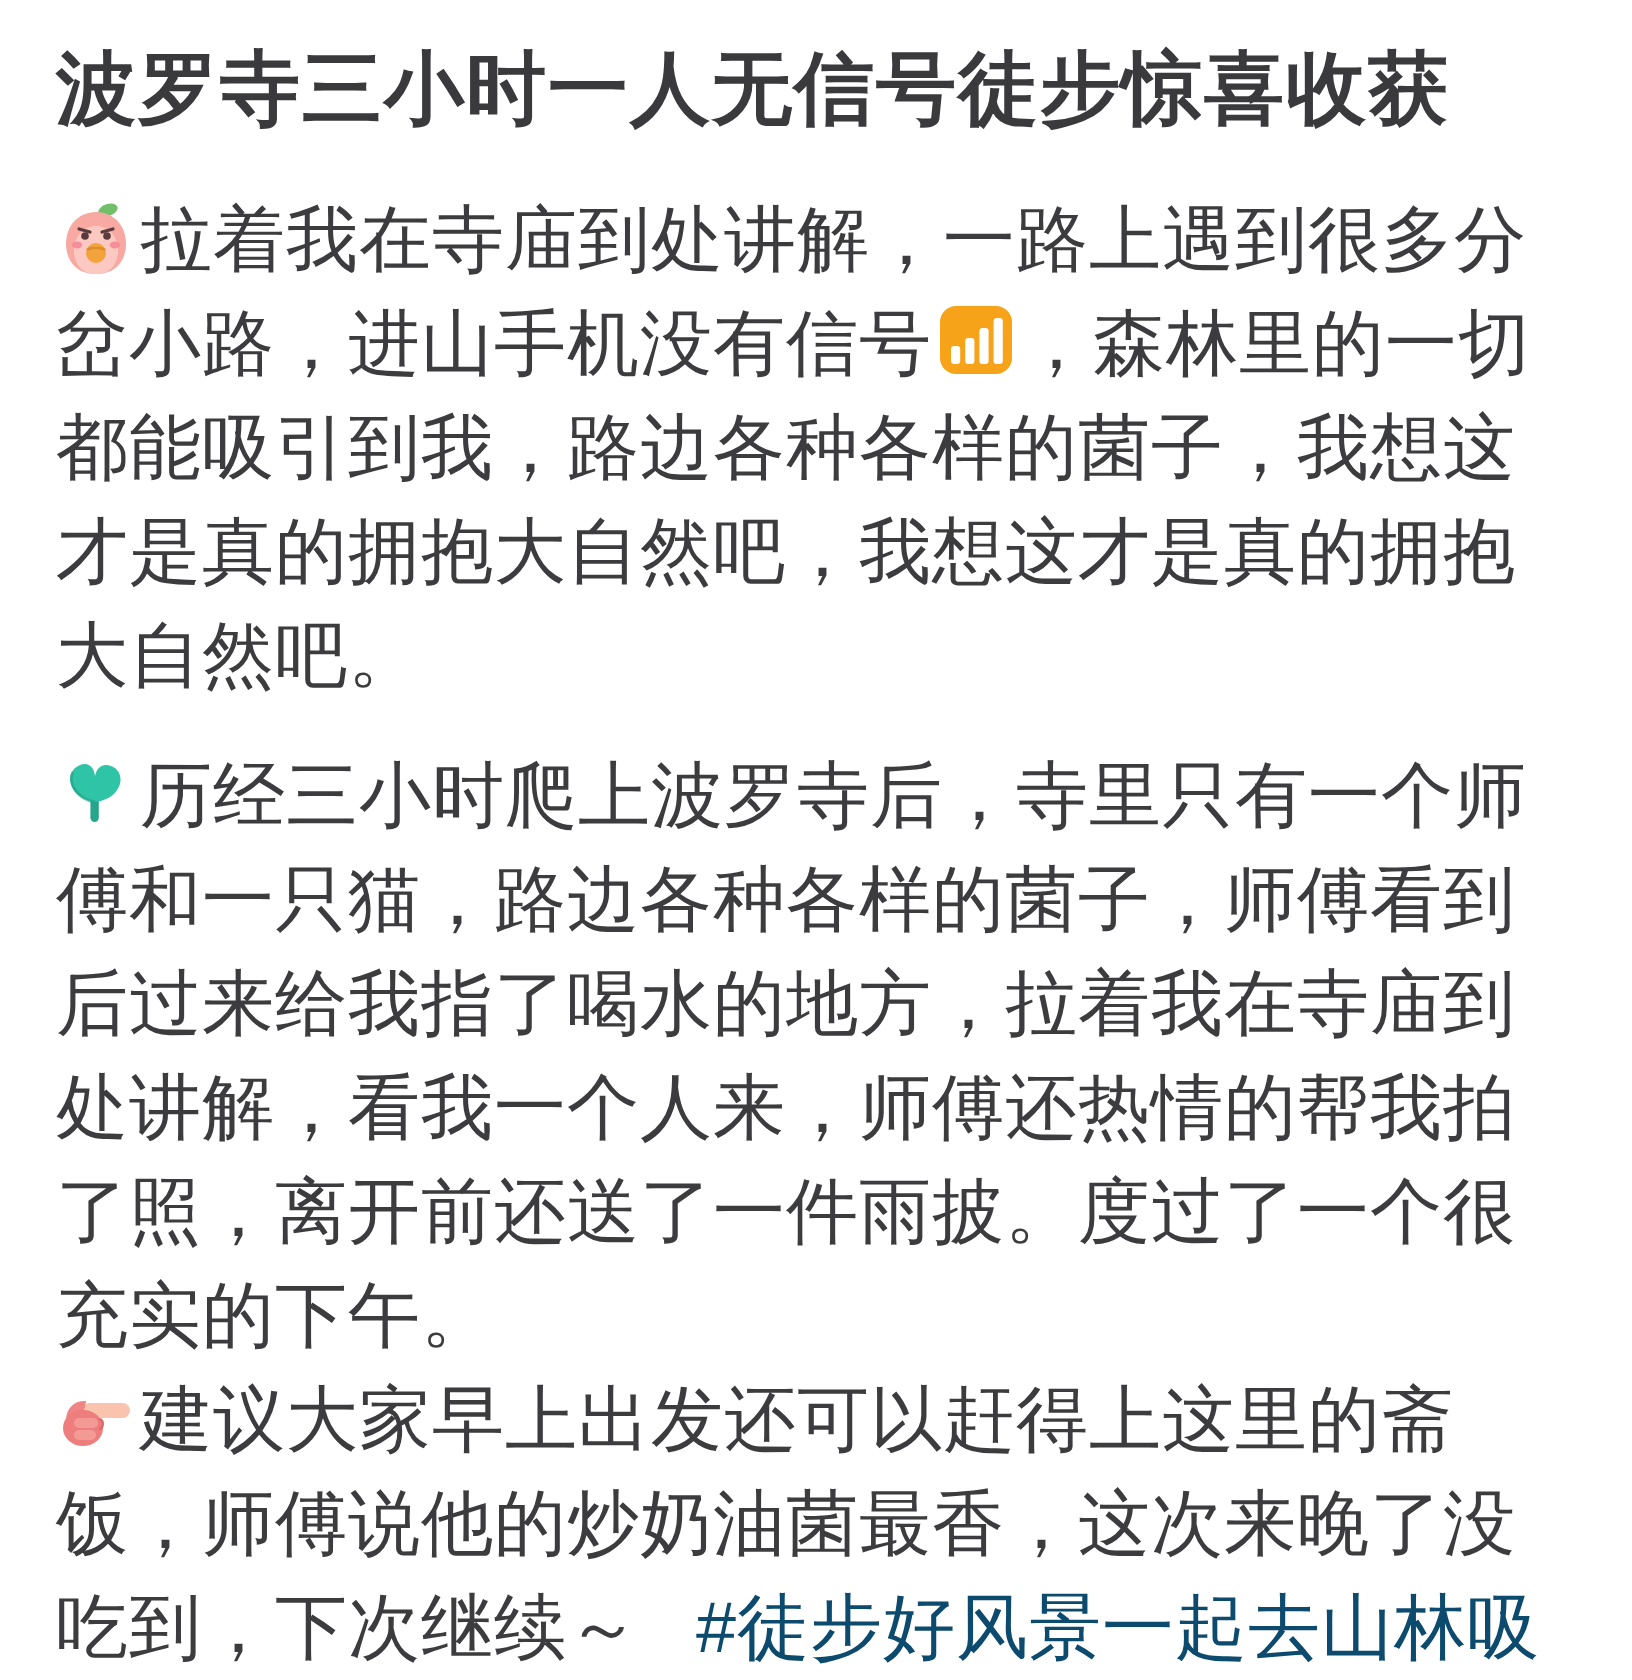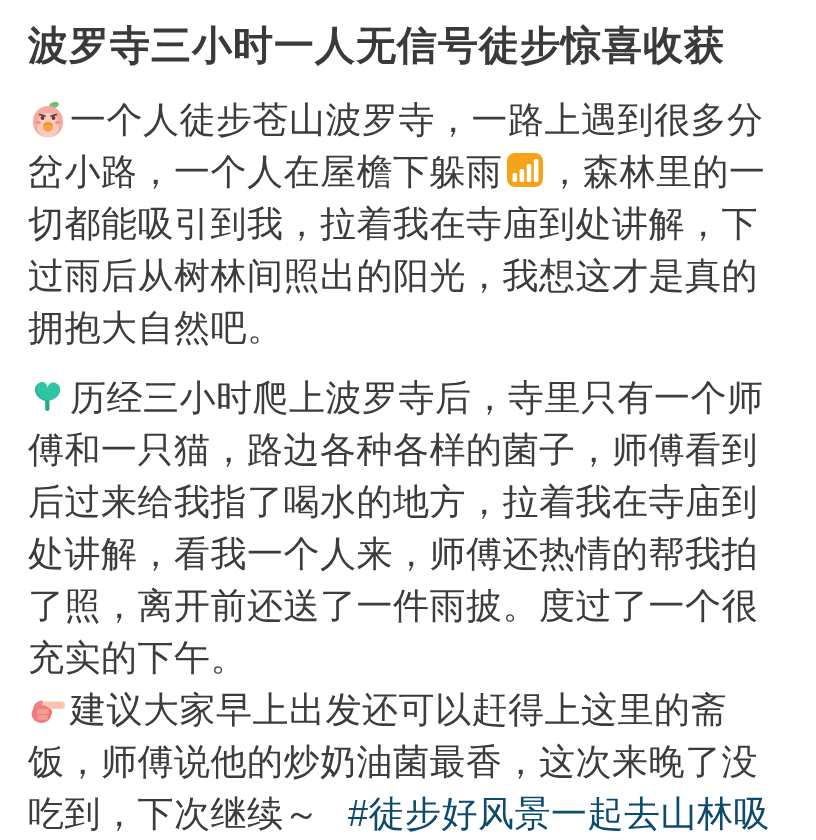--- a/index.html
+++ b/index.html
@@ -67,29 +67,29 @@
         <path d="M20 38 C 12 38, 9 32, 9 26 C 9 19, 14 14, 20 14 C 26 14, 31 19, 31 26 C 31 32, 28 38, 20 38 Z" fill="#fbc9c2"></path>
         <circle cx="14.5" cy="19" r="1.9" fill="#5a3a3a"></circle>
         <circle cx="25.5" cy="19" r="1.9" fill="#5a3a3a"></circle>
         <path d="M11.5 15.5 L 17 17" stroke="#5a3a3a" stroke-width="1.6" stroke-linecap="round" fill="none"></path>
         <path d="M28.5 15.5 L 23 17" stroke="#5a3a3a" stroke-width="1.6" stroke-linecap="round" fill="none"></path>
         <ellipse cx="10.5" cy="23.5" rx="2.6" ry="1.7" fill="#f48f9b"></ellipse>
         <ellipse cx="29.5" cy="23.5" rx="2.6" ry="1.7" fill="#f48f9b"></ellipse>
         <circle cx="20" cy="27.5" r="5" fill="#f2a33c"></circle>
         <path d="M15.5 26 C 17 24.6, 23 24.6, 24.5 26" stroke="#e08b2a" stroke-width="1.2" fill="none"></path>
       </svg>
-    </span><span>一个人徒步苍山波罗寺，一路上遇到很多分岔小路，一个人在屋檐下躲雨</span><span class="emoji inline">
+    </span><span>拉着我在寺庙到处讲解，一路上遇到很多分岔小路，进山手机没有信号</span><span class="emoji inline">
       <svg viewBox="0 0 40 40" width="40" height="40" aria-hidden="true">
         <rect x="2" y="3" width="36" height="34" rx="8" fill="#f7a319"></rect>
         <rect x="7.5" y="23" width="4.6" height="9" rx="1.6" fill="#ffffff"></rect>
         <rect x="14.6" y="19" width="4.6" height="13" rx="1.6" fill="#ffffff"></rect>
         <rect x="21.7" y="14" width="4.6" height="18" rx="1.6" fill="#ffffff"></rect>
         <rect x="28.8" y="9" width="4.6" height="23" rx="1.6" fill="#ffffff"></rect>
       </svg>
-    </span><span>，森林里的一切都能吸引到我，拉着我在寺庙到处讲解，下过雨后从树林间照出的阳光，我想这才是真的拥抱大自然吧。</span>
+    </span><span>，森林里的一切都能吸引到我，路边各种各样的菌子，我想这才是真的拥抱大自然吧，我想这才是真的拥抱大自然吧。</span>
   </p>
 
   <p class="para para-2">
     <span class="emoji lead">
       <svg viewBox="0 0 40 40" width="40" height="40" aria-hidden="true">
         <rect x="17.2" y="21" width="4.2" height="13" rx="2.1" fill="#27a58c"></rect>
         <path d="M19.5 24 C 6 22, 3.5 9, 12 5.5 C 17 3.6, 19.5 8, 19.5 11.5 C 19.8 8, 22.5 4.2, 27.5 6 C 36 9.2, 33 22.5, 19.5 24 Z" fill="#2ec4a5"></path>
         <path d="M19.5 24 C 10 22.5, 6 14, 8.5 9" stroke="#1f9e85" stroke-width="1.4" fill="none" opacity="0.6"></path>
       </svg>
     </span><span>历经三小时爬上波罗寺后，寺里只有一个师傅和一只猫，路边各种各样的菌子，师傅看到后过来给我指了喝水的地方，拉着我在寺庙到处讲解，看我一个人来，师傅还热情的帮我拍了照，离开前还送了一件雨披。度过了一个很充实的下午。</span>

